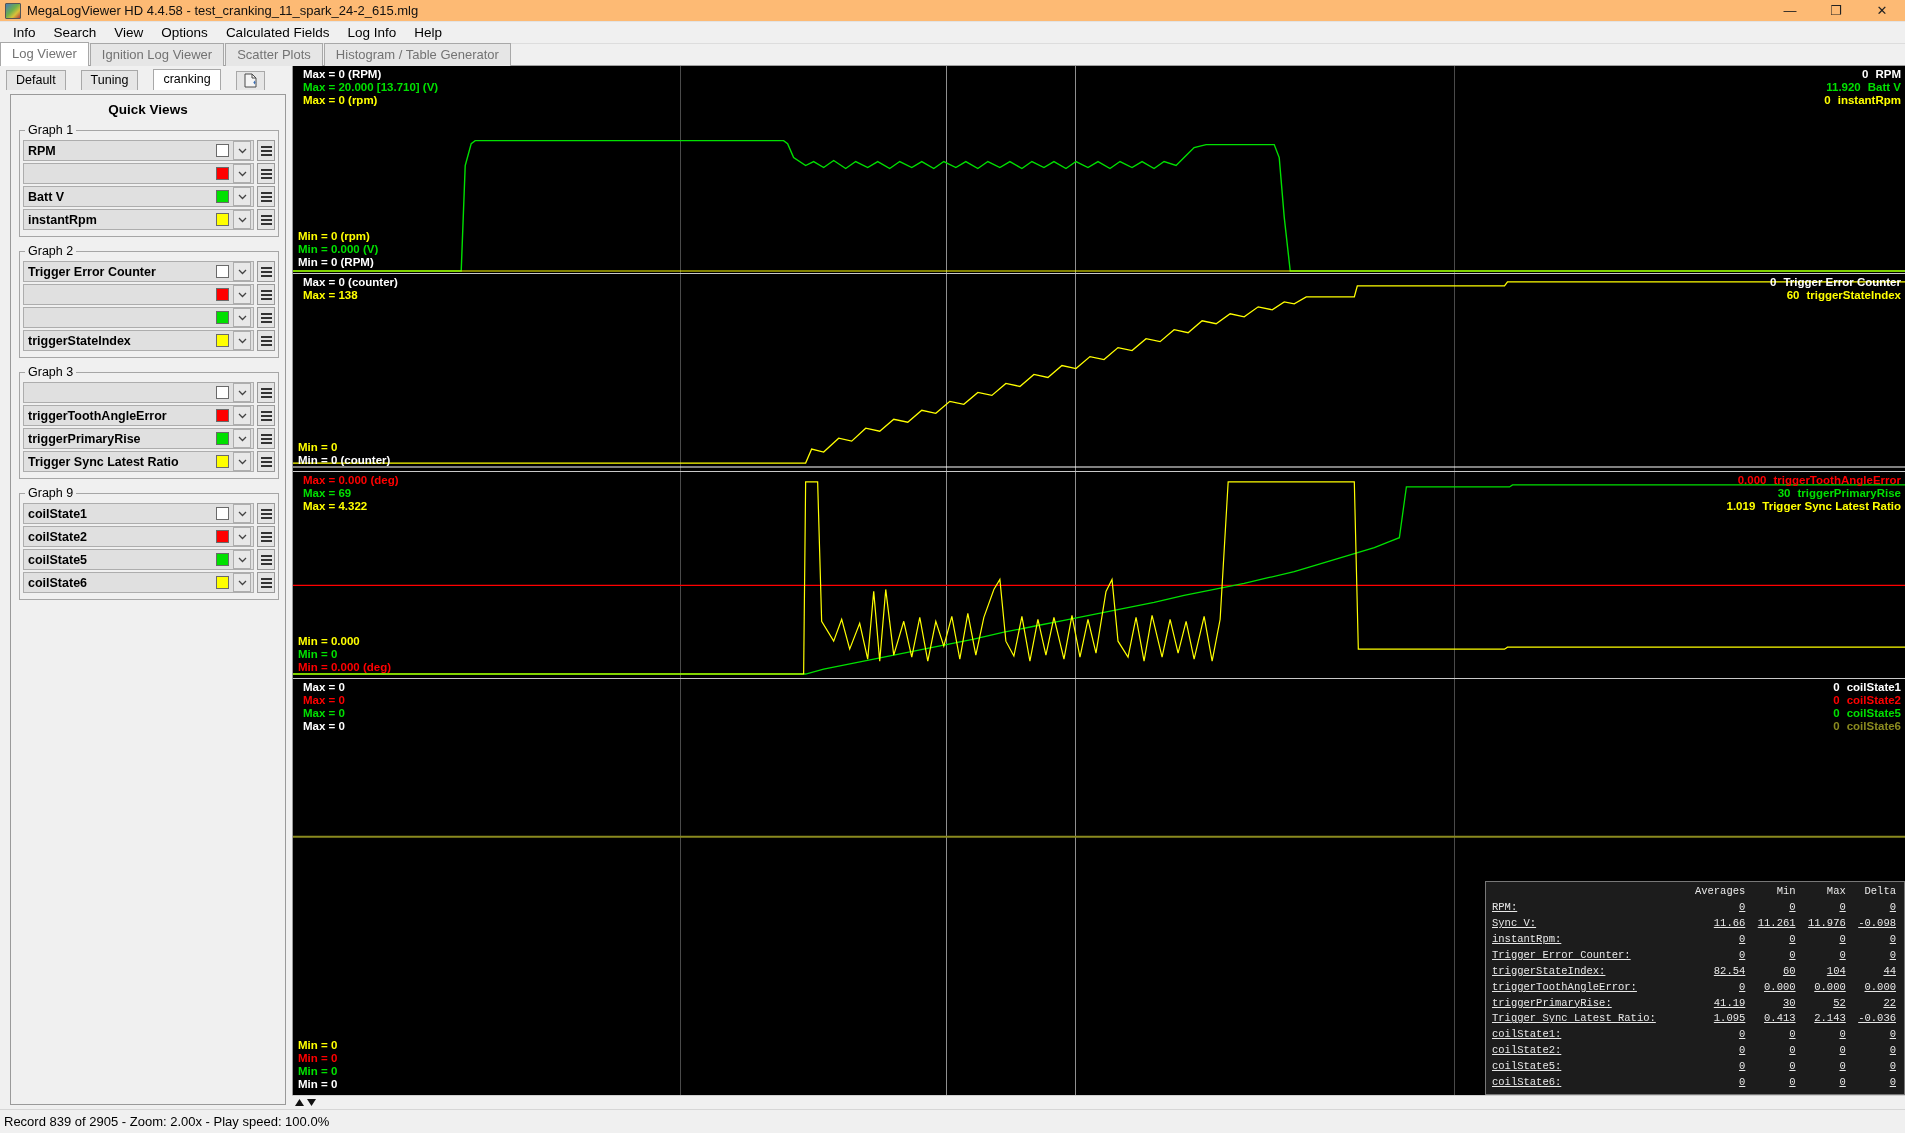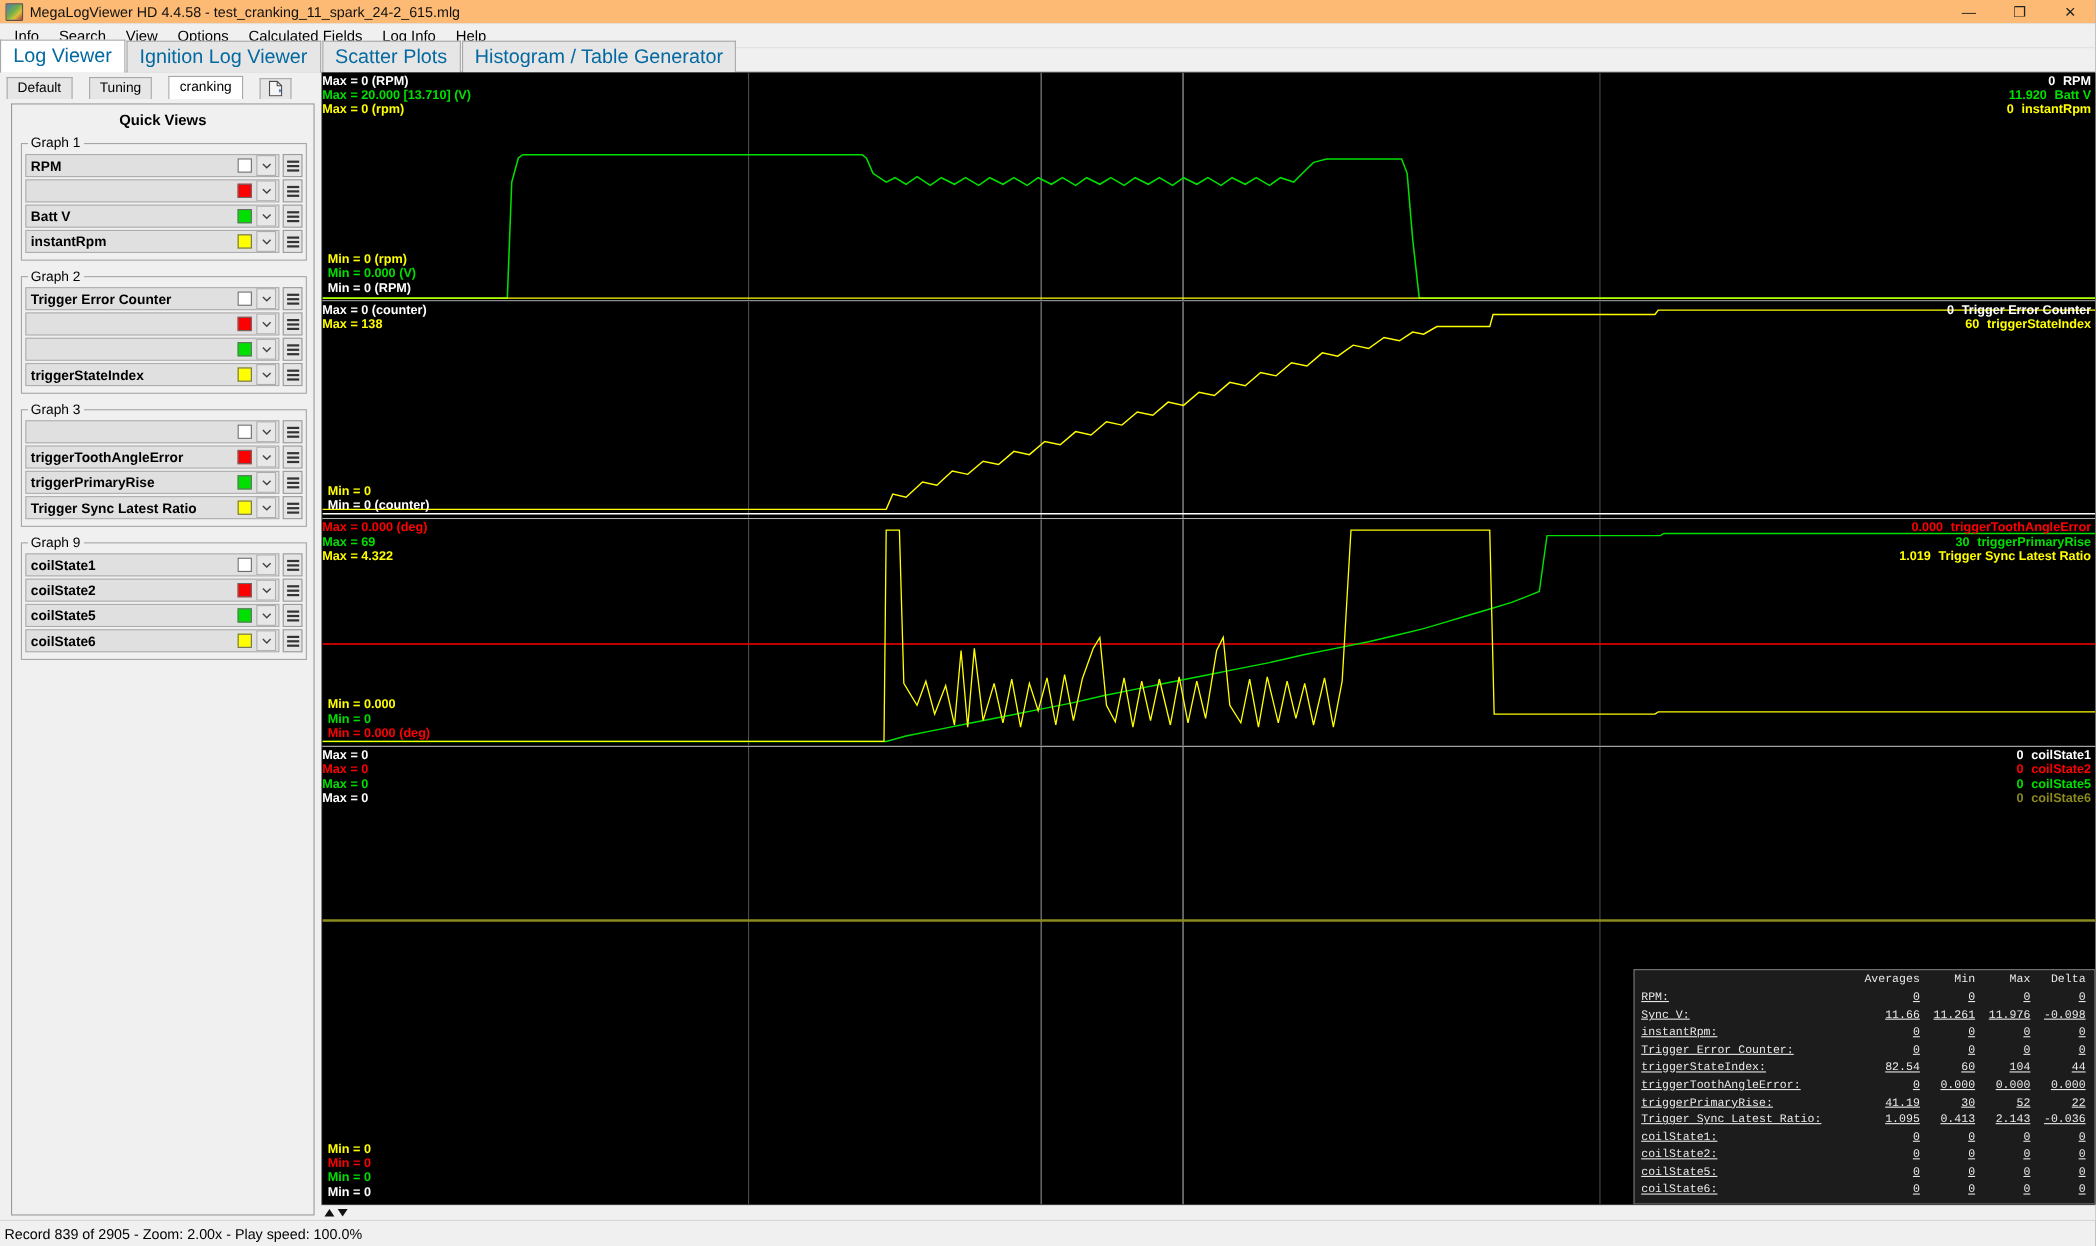--- a/index.html
+++ b/index.html
@@ -34,21 +34,21 @@
     padding-left: 4px; flex: 0 0 22px; border-bottom: 1px solid #ddd;
   }
   .menu-item { font-size: 13.5px; color: #000; padding: 2px 9px; cursor: default; }
 
   
   .tabstrip {
     height: 22px; background: #f0f0f0; display: flex; align-items: flex-end;
     padding-left: 0px; flex: 0 0 22px; border-bottom: 1px solid #a0a0a0;
   }
   .tab {
-    font-size: 18px; color: #0369a1; padding: 3px 11px 4px 11px;
+    font-size: 13px; color: #737373; padding: 3px 11px 4px 11px;
     border: 1px solid #a8a8a8; border-bottom: none; background: #e6e6e6;
     margin-right: 1px; position: relative; top: 1px;
   }
   .tab.active { background: #ffffff; padding-bottom: 5px; top: 1px; z-index: 2; }
 
   
   .content { flex: 1 1 auto; display: flex; min-height: 0; }
 
   
   .leftpane { width: 292px; flex: 0 0 292px; background: #f0f0f0; display: flex; flex-direction: column; }
@@ -107,21 +107,21 @@
   .chart.g2 { flex: 0 0 198px; }
   .chart.g3 { flex: 0 0 207px; }
   .chart.g4 { flex: 1 1 auto; border-bottom: none; }
 
   .gridlines { position: absolute; inset: 0; pointer-events: none; }
   .vline { position: absolute; top: 0; bottom: 0; width: 1px; background: #4a4a4a; }
   .cursorline { position: absolute; top: 0; bottom: 0; width: 1px; background: #8f8f8f; }
 
   .lbl-block { position: absolute; font-size: 11.5px; font-weight: bold; line-height: 11.5px;
                white-space: nowrap; font-family: "Liberation Sans", sans-serif; }
-  .lbl-tl { left: 0; }
+  .lbl-tl { left: 10px; }
   .lbl-bl { left: 5px; }
   .lbl-tr { right: 4px; text-align: right; }
   .lbl-line { display: block; margin-bottom: 1.5px; }
   .val-col { display: inline-block; min-width: 62px; text-align: right; margin-right: 7px; }
 
   .c-white { color: #ffffff; } .c-red { color: #ff0000; }
   .c-green { color: #00e000; } .c-yellow { color: #ffff00; }
   .c-olive { color: #8a8a1f; }
 
   svg.trace { position: absolute; inset: 0; width: 100%; height: 100%; }

